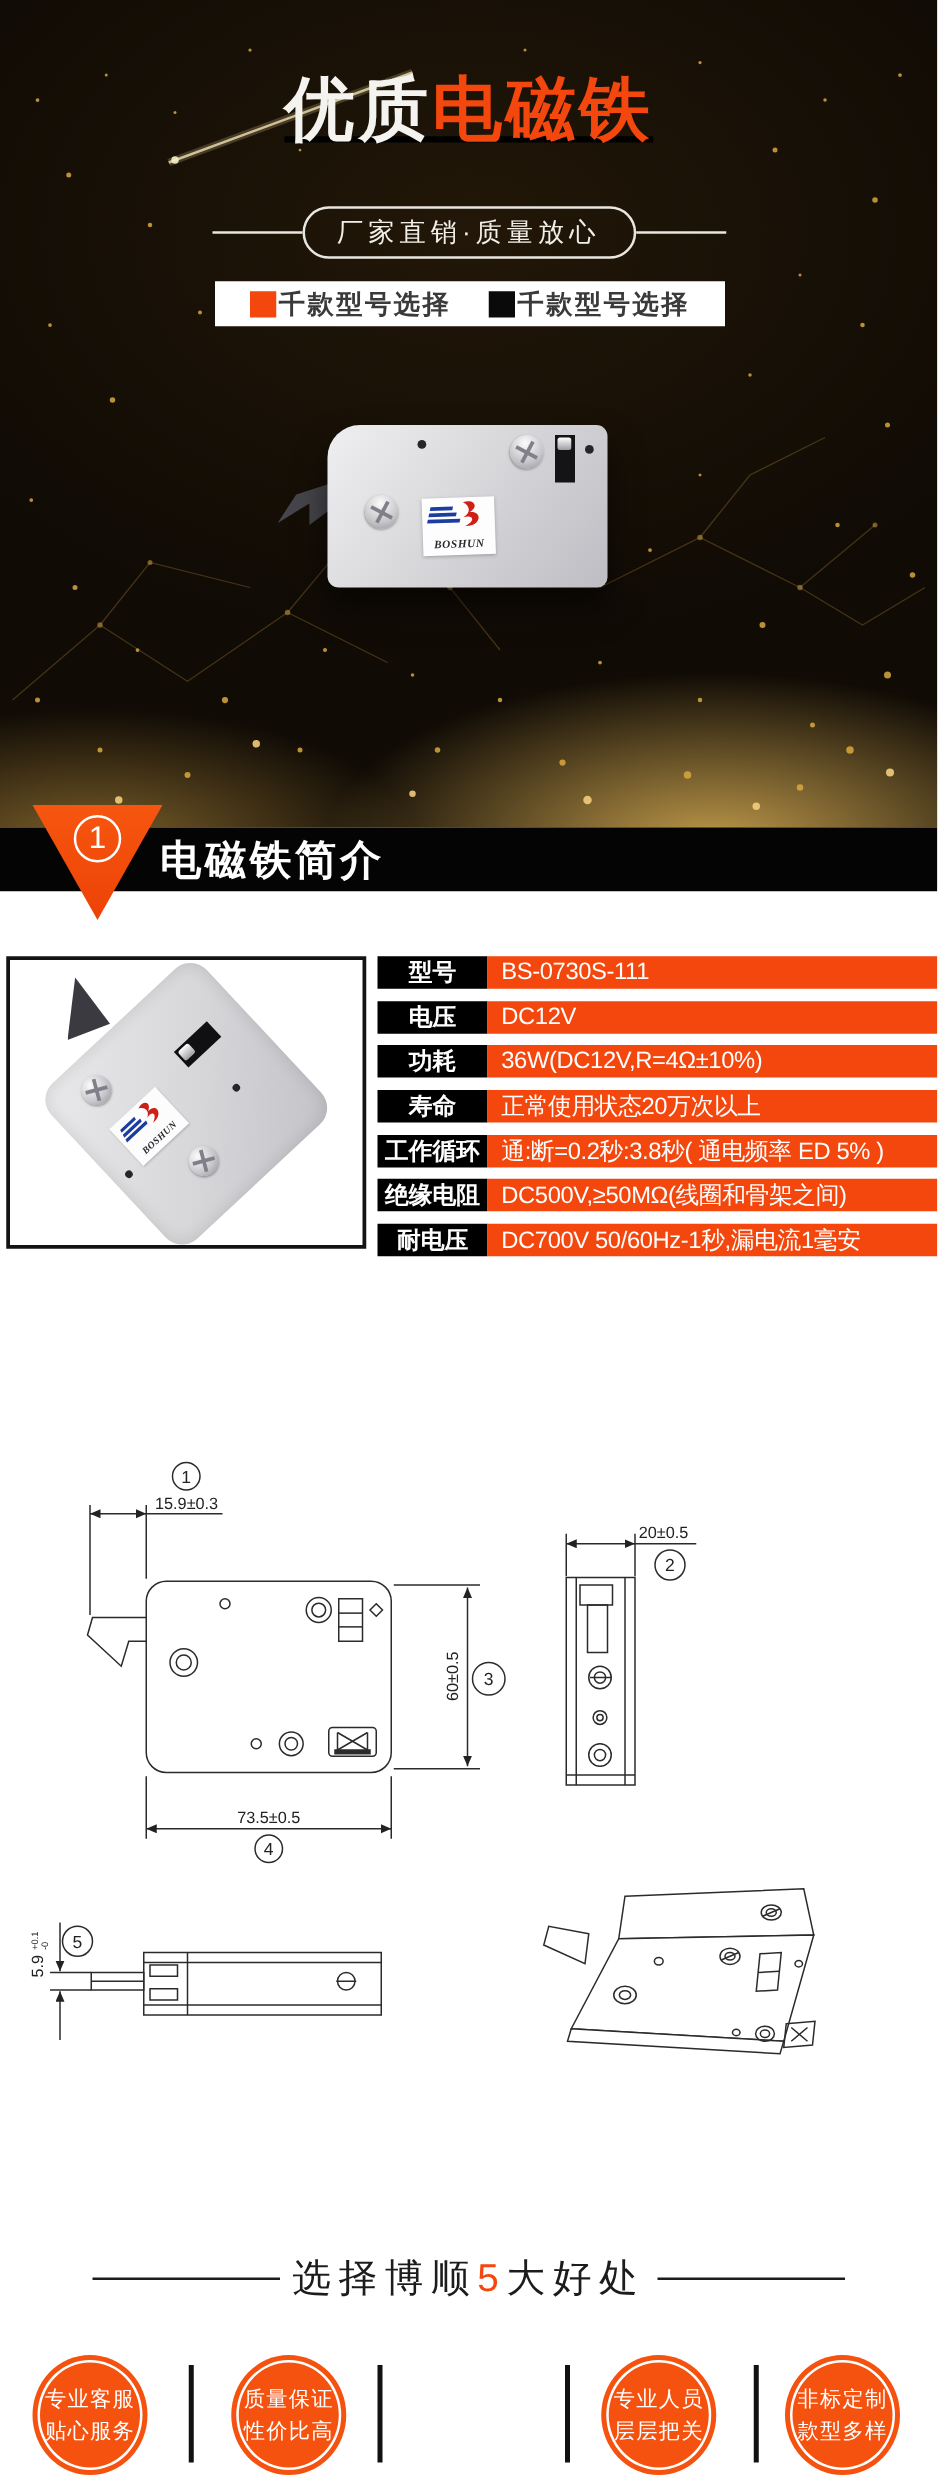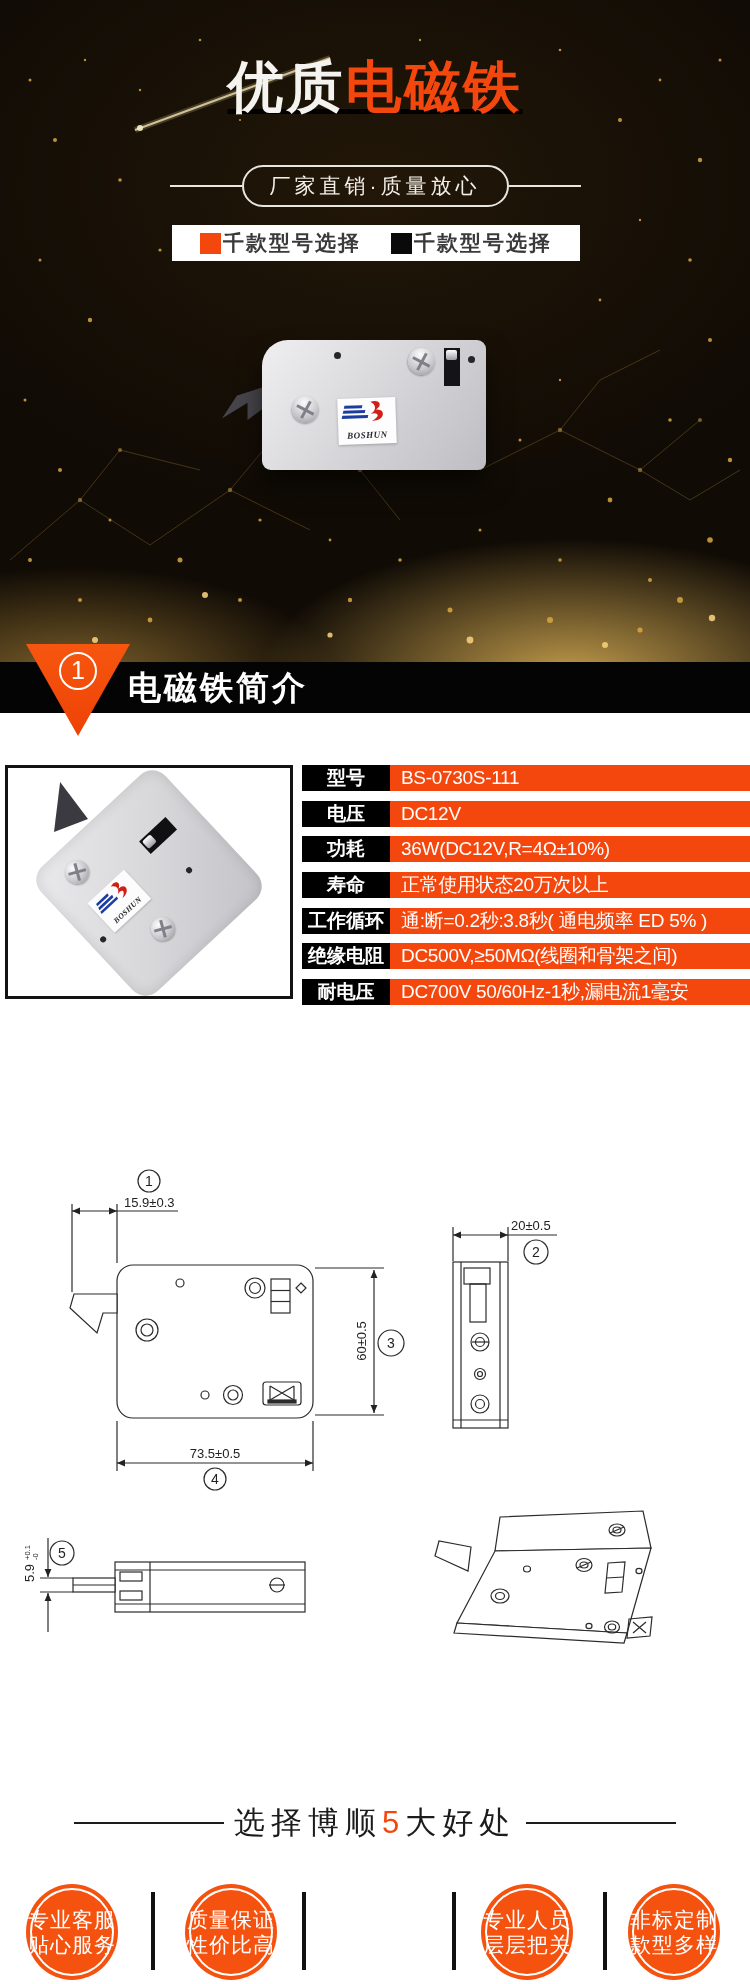--- a/index.html
+++ b/index.html
@@ -80,21 +80,21 @@
   .dtxt{font-size:13px;fill:#222;}
   .ctxt{font-size:14px;fill:#222;}
   
   .btitle{position:absolute;left:0;top:1802px;width:750px;display:flex;align-items:center;justify-content:center;gap:10px;}
   .btitle .line{display:block;width:150px;height:2px;background:#1c1c1c;}
   .btitle .txt{font-size:31px;color:#1c1c1c;letter-spacing:6px;}
   .btitle .num{color:#f4470e;}
   .bc{position:absolute;width:92px;height:96px;border-radius:50%;background:#f5520f;}
   .bc .ring{position:absolute;left:4px;top:4px;right:4px;bottom:4px;border:2px solid #fff;border-radius:50%;}
   .bc .bct{position:absolute;left:0;top:50%;transform:translateY(-50%);width:100%;text-align:center;
-    color:#fff;font-size:21px;font-weight:500;letter-spacing:1px;line-height:25px;}
+    color:#fff;font-size:17px;font-weight:500;letter-spacing:1px;line-height:25px;}
   .bdiv{position:absolute;top:1892px;width:4px;height:78px;background:#111;}
 </style>
 </head>
 <body>
 
 <div class="page">
 
   <section class="hero">
     <svg class="hero-fx" width="750" height="662" viewBox="0 0 750 662">
       <g fill="#d9a83f" opacity="0.85">

